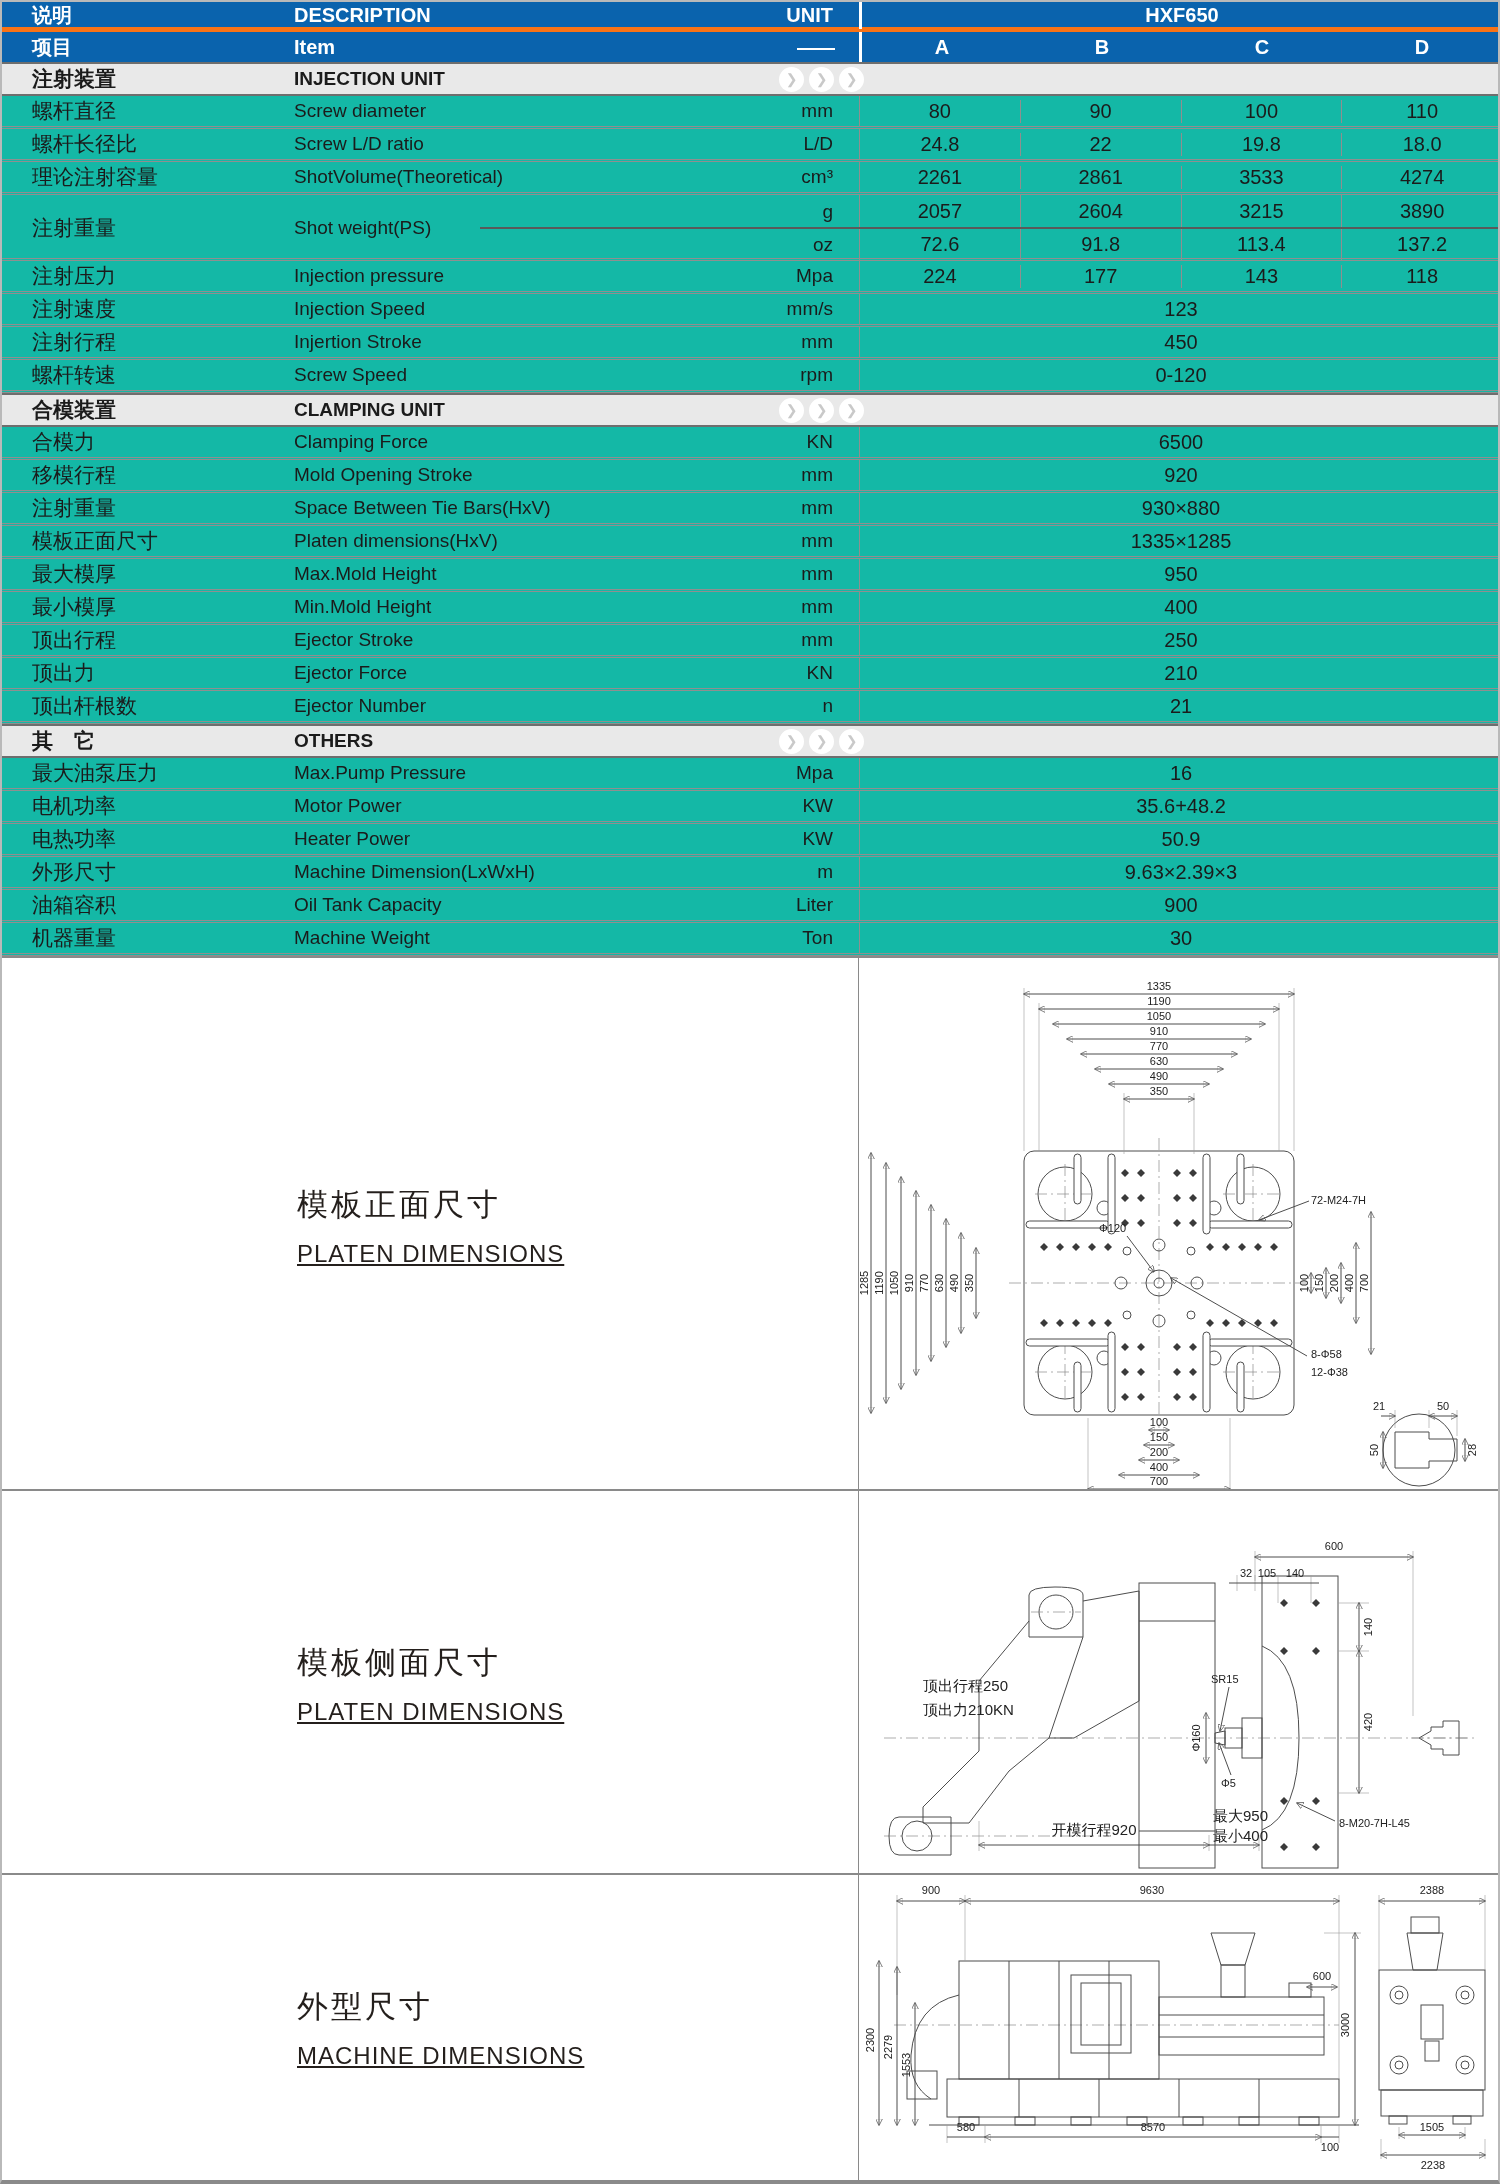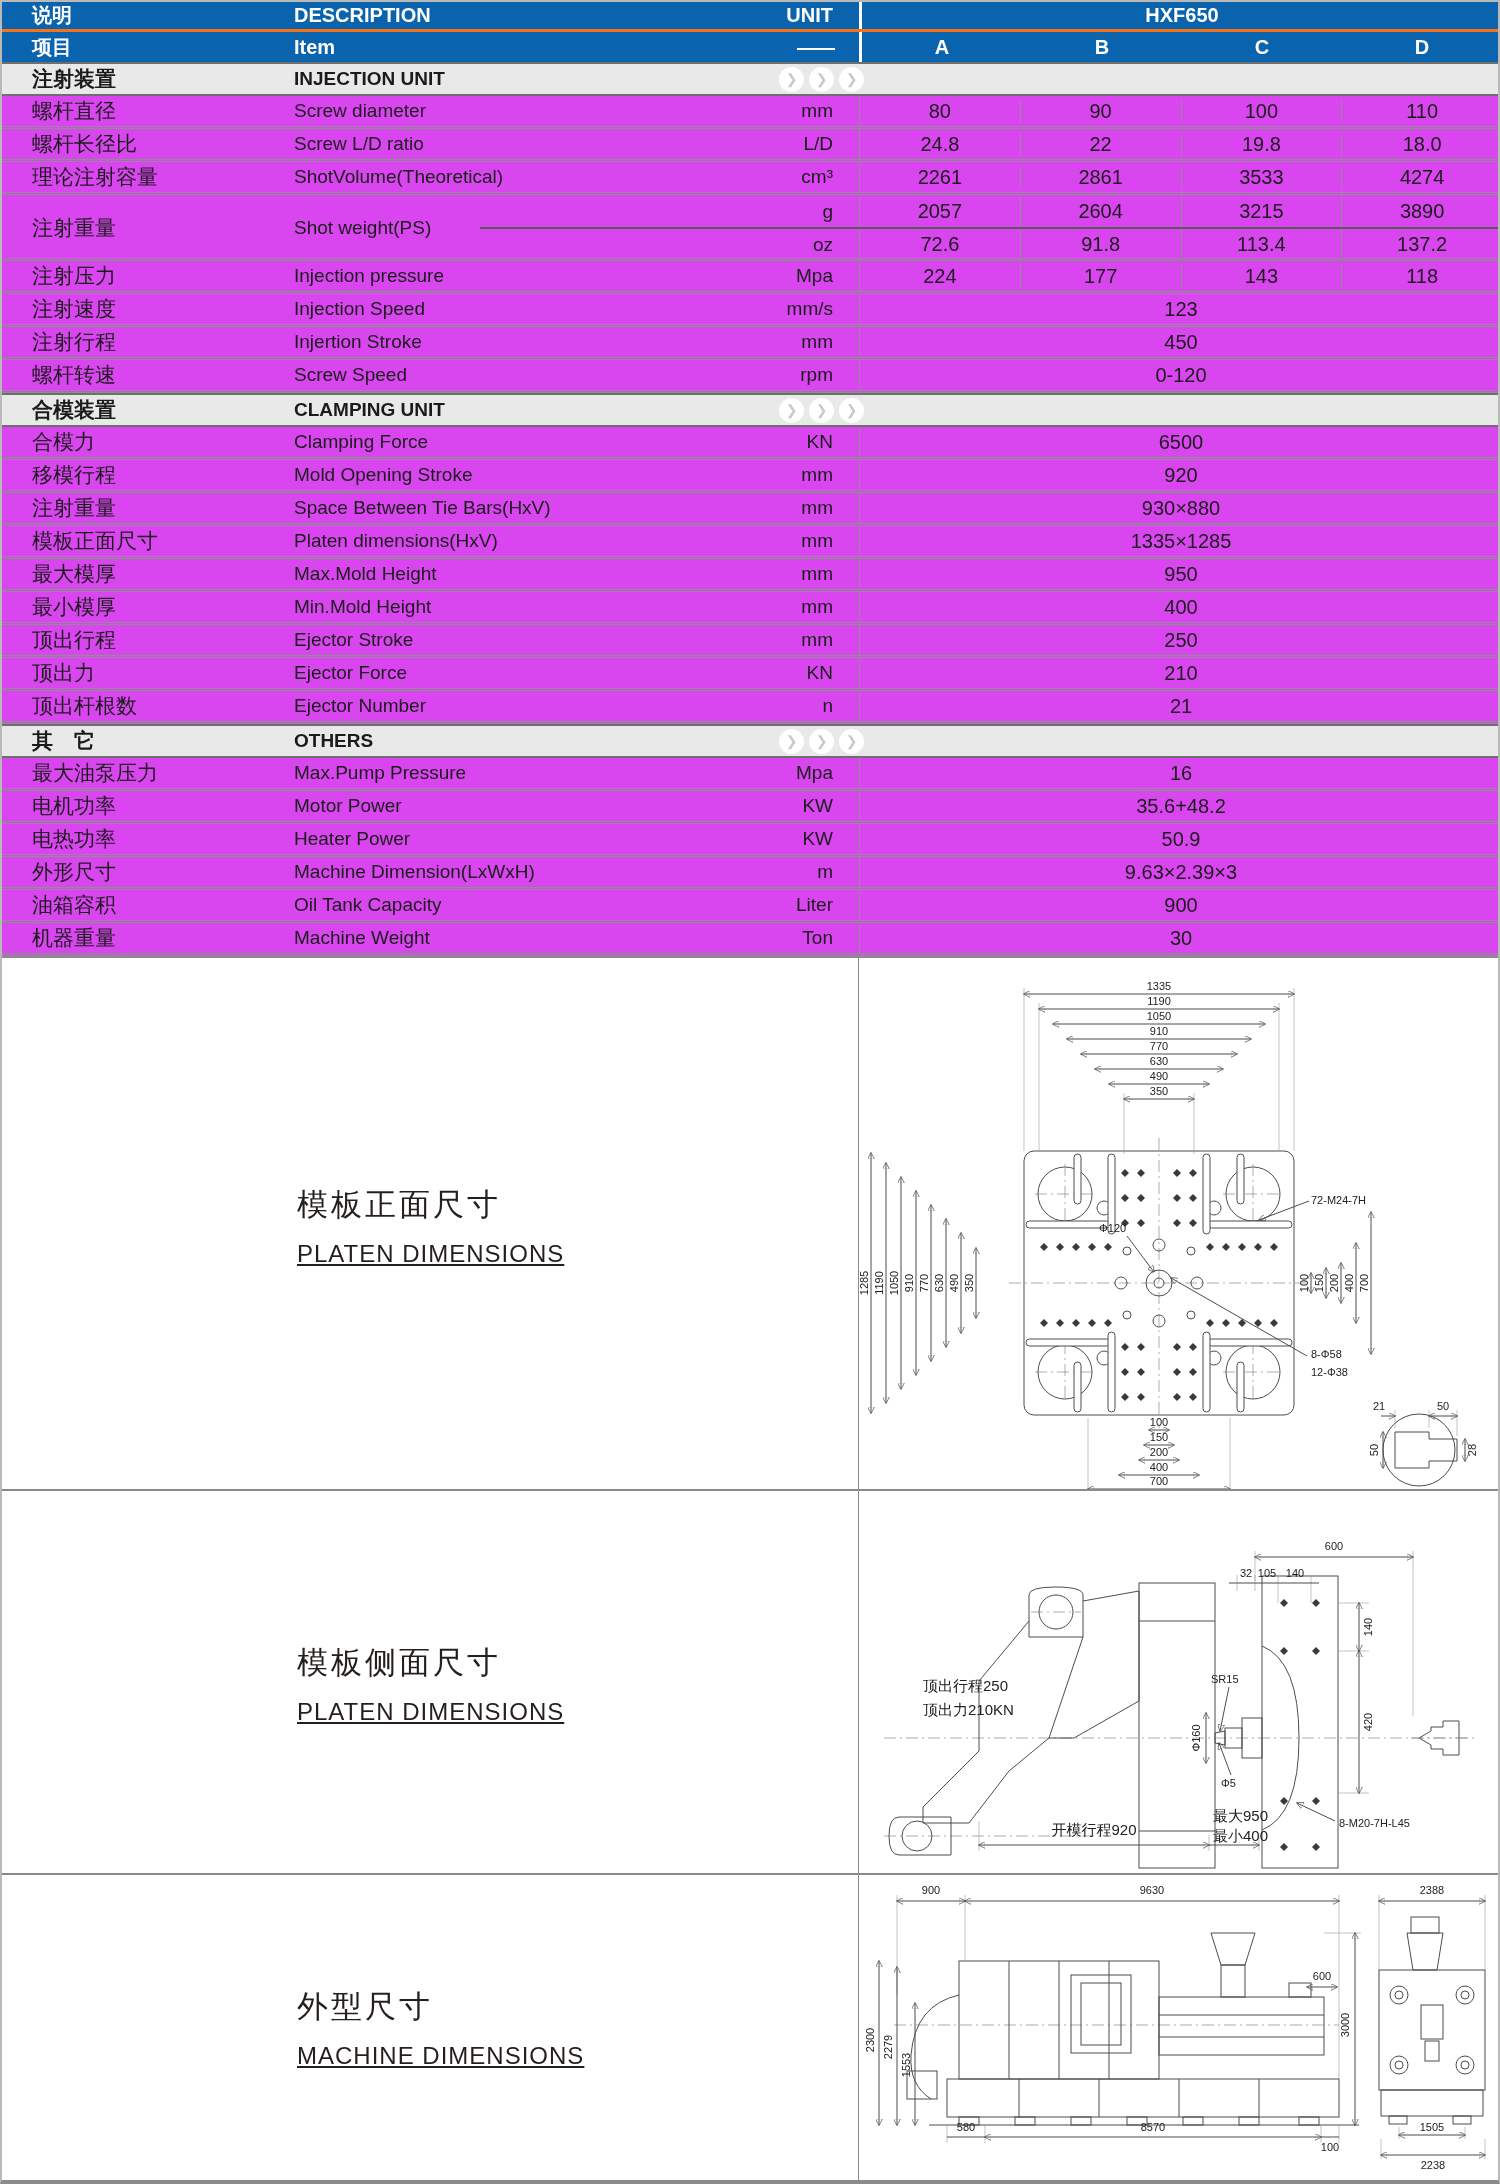--- a/index.html
+++ b/index.html
@@ -1,32 +1,32 @@
 <!DOCTYPE html>
 <html><head>
 <meta charset="utf-8">
 <style>
   html,body{margin:0;padding:0;background:#fff;}
   body{font-family:"Liberation Sans","DejaVu Sans",sans-serif;color:#1b1b1b;}
   .sheet{position:relative;width:1500px;height:2184px;box-sizing:border-box;border:2px solid #b9b9b9;border-bottom:4px solid #8a8a8a;background:#fff;overflow:hidden;}
 
   
   .hrow{display:grid;grid-template-columns:262px 338px 257px 643px;height:30px;background:#0a63ad;color:#fff;font-weight:bold;font-size:20px;align-items:center;box-sizing:border-box;}
-  .hrow.r1{border-bottom:3px solid #f97316;}
+  .hrow.r1{border-bottom:5px solid #f97316;}
   .hc{display:flex;align-items:center;height:100%;box-sizing:border-box;}
   .hc.cn{padding-left:30px;}
   .hc.en{padding-left:30px;}
   .hc.unit{justify-content:flex-end;padding-right:26px;}
   .hc.model{justify-content:center;border-left:3px solid #fff;}
   .hcols{display:flex;height:100%;border-left:3px solid #fff;box-sizing:border-box;}
   .hcols .hl{flex:1;display:flex;align-items:center;justify-content:center;}
   .dash{letter-spacing:-2px;}
 
   
-  .row{position:relative;display:grid;grid-template-columns:262px 338px 257px 643px;height:33px;box-sizing:border-box;border-bottom:3px double #8f8f8f;background:#d946ef;font-size:20px;}
+  .row{position:relative;display:grid;grid-template-columns:262px 338px 257px 643px;height:33px;box-sizing:border-box;border-bottom:3px double #8f8f8f;background:#14b8a6;font-size:20px;}
   .row.dbl{height:66px;}
   .row.section{height:34px;background:#e9e9e9;border-top:2px solid #6e6e6e;border-bottom:2px solid #6e6e6e;font-weight:bold;}
   .c{display:flex;align-items:center;height:100%;box-sizing:border-box;min-width:0;}
   .c.cn{padding-left:30px;font-size:21px;}
   .c.en{padding-left:30px;font-size:19px;}
   .c.unit{justify-content:flex-end;padding-right:26px;font-size:19px;}
   .c.vals{border-left:1px solid #8f8f8f;padding:0;}
   .vals{display:flex;}
   .vc{flex:1;display:flex;align-items:center;justify-content:center;box-sizing:border-box;}
   .vc + .vc{border-left:1px solid #8f8f8f;}

